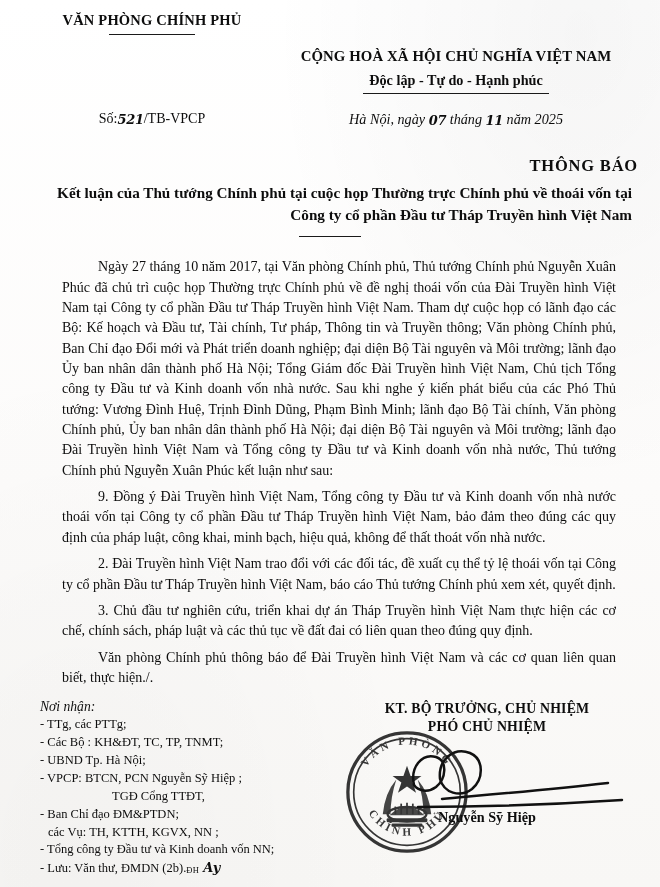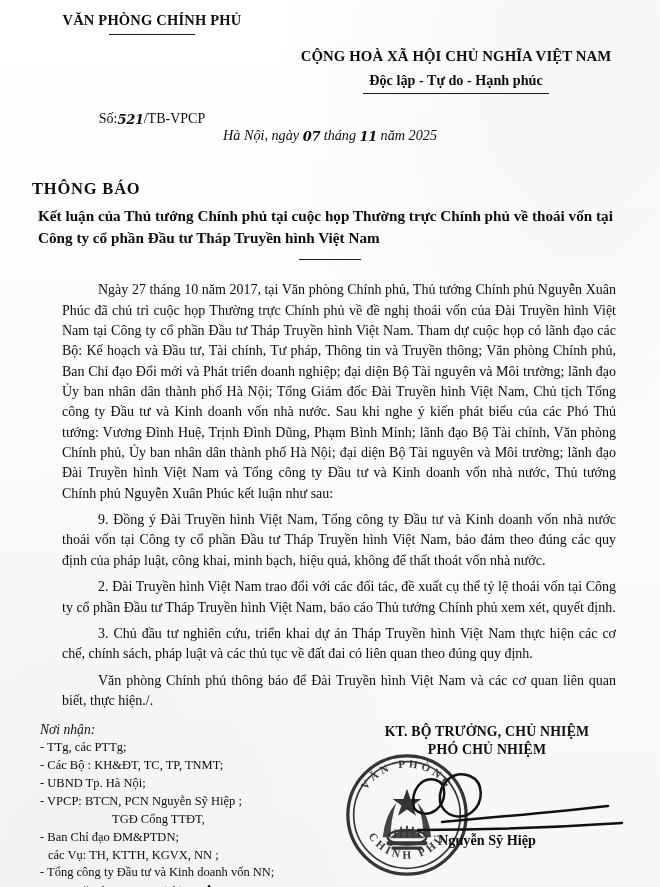--- a/index.html
+++ b/index.html
@@ -67,21 +67,20 @@
     border-top: 1.6px solid #1a1a1a;
     margin: 5px auto 0 auto;
   }
   .rule-left { width: 86px; }
   .rule-right { width: 186px; margin-top: 4px; }
 
   .subhdr {
     display: flex;
     padding: 0 26px;
     margin-top: 17px;
-    flex-direction: column;
   }
   .subhdr-left {
     width: 252px;
     flex: none;
     text-align: center;
     font-size: 14px;
   }
   .subhdr-right {
     flex: 1;
     text-align: center;
@@ -92,23 +91,23 @@
     font-family: "DejaVu Serif", "Liberation Serif", serif;
     font-style: italic;
     font-weight: bold;
     font-size: 13px;
     letter-spacing: -0.3px;
     vertical-align: -0.5px;
   }
 
   
   .title-block {
-    text-align: left;
-    margin-top: 35px;
-    padding: 0 32px;
+    text-align: right;
+    margin-top: 28px;
+    padding: 0 22px;
   }
   .doc-type {
     font-weight: bold;
     font-size: 16.5px;
     letter-spacing: 0.8px;
   }
   .doc-subject {
     font-weight: bold;
     font-size: 15.2px;
     line-height: 1.42;

